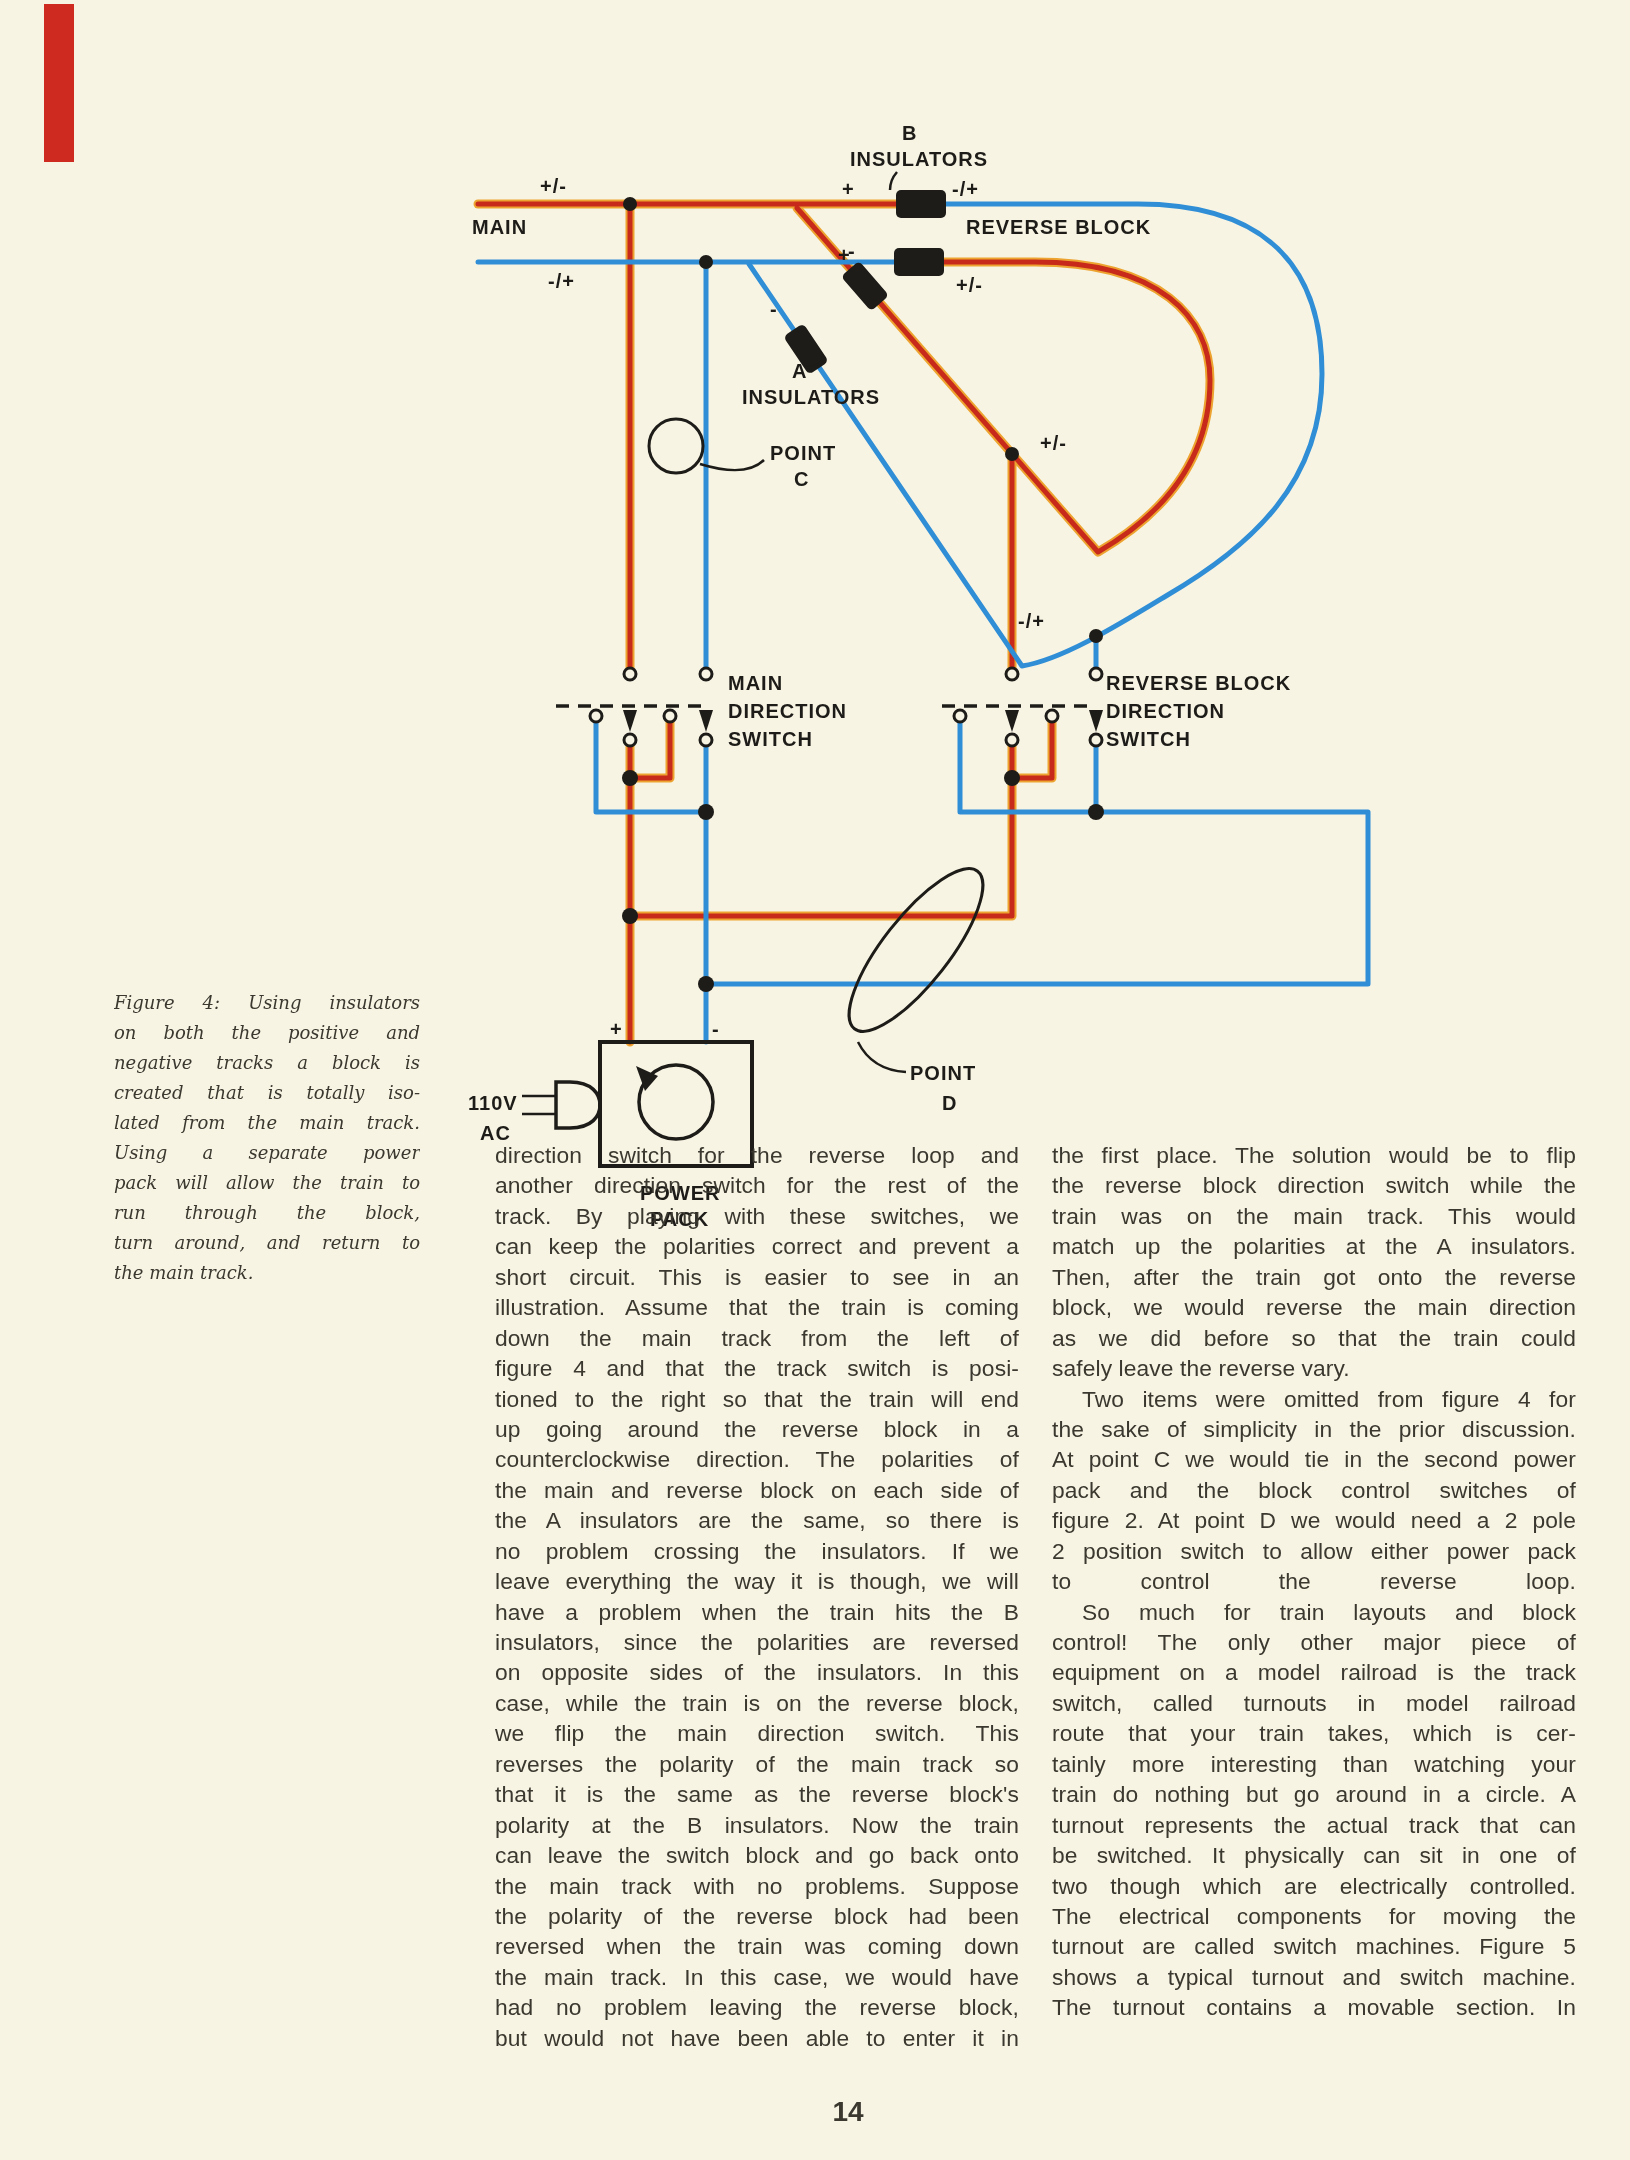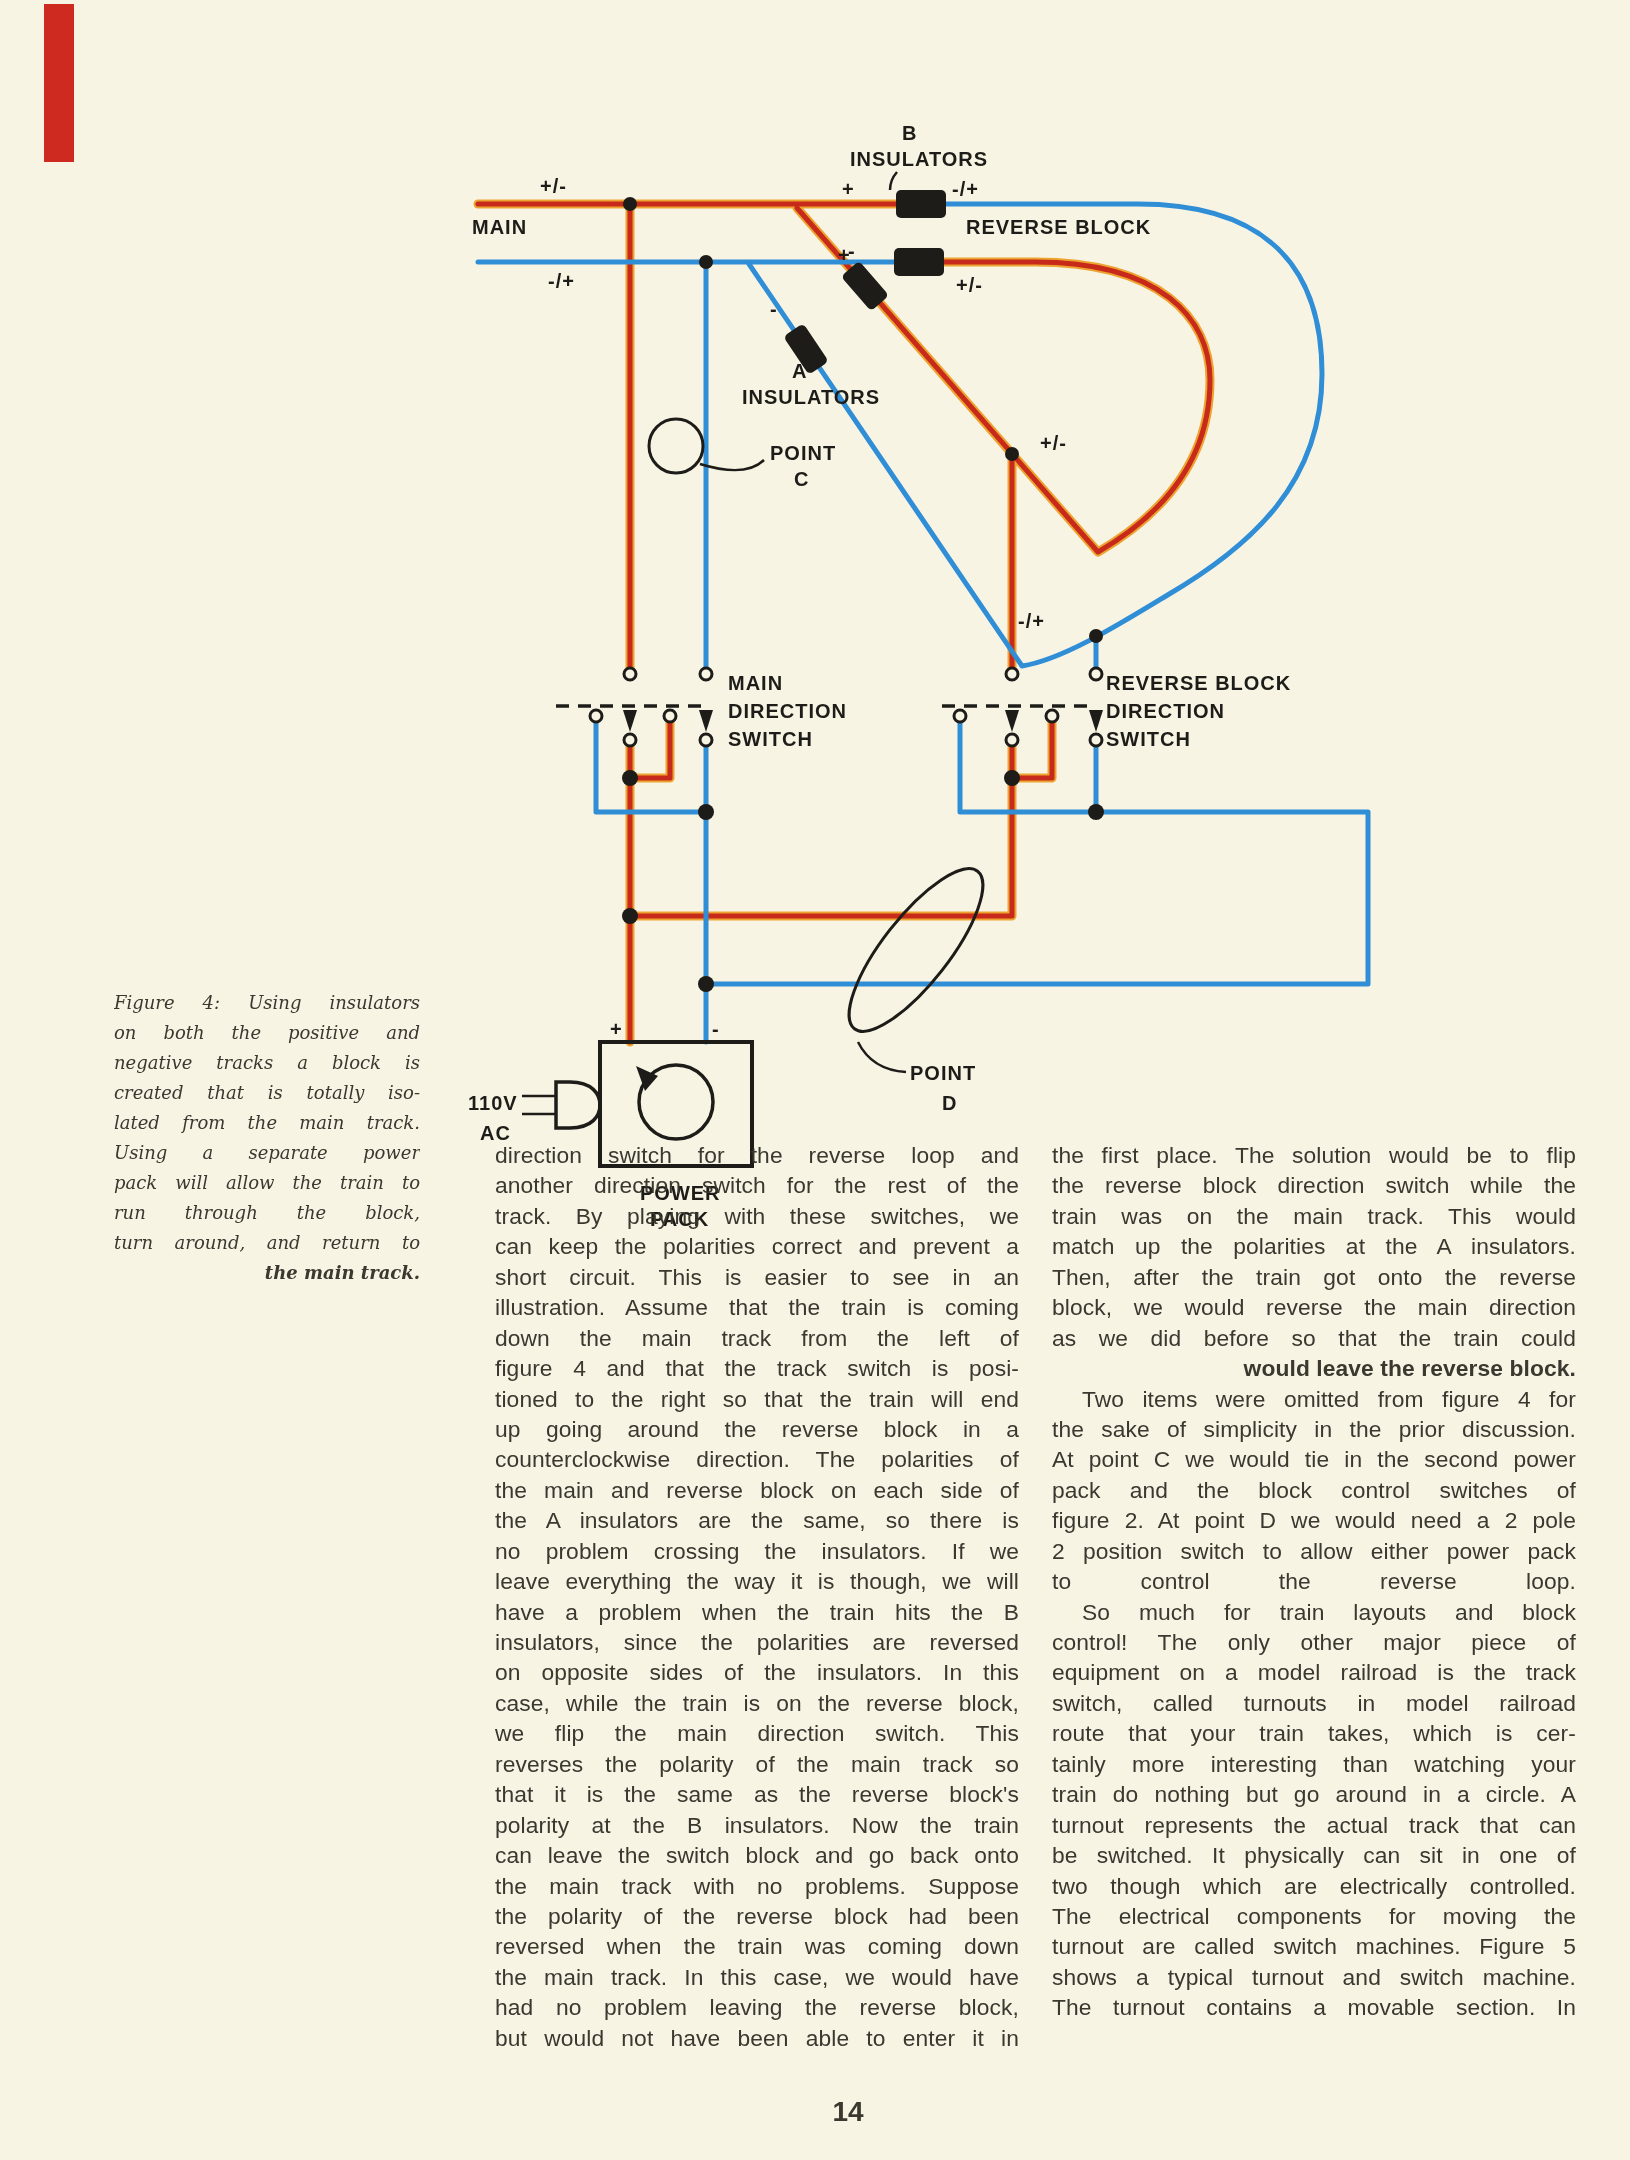--- a/index.html
+++ b/index.html
@@ -16,21 +16,21 @@
   .ins{fill:#1d1c18;}
   .dot{fill:#1d1c18;}
   .term{fill:#f8f4e4;stroke:#1d1c18;stroke-width:3;}
   .arr{fill:#1d1c18;}
   .box{fill:none;stroke:#1d1c18;stroke-width:4;}
   .dlbl{font:bold 20px "Liberation Sans",sans-serif;fill:#1d1c18;letter-spacing:1px;}
   .col{position:absolute;width:524px;font-size:22.8px;line-height:30.45px;
        color:#3a382f;letter-spacing:0.1px;}
   .line{height:30.45px;overflow:hidden;text-align:justify;}
   .line::after{content:"";display:inline-block;width:100%;height:0;}
-  .line.nj{text-align:right;font-weight:bold;}
+  .line.nj{text-align:left;}
   .line.nj::after{display:none;}
   .line.ind{text-indent:30px;}
   #caption{position:absolute;left:114px;top:988px;width:306px;
            font-family:"DejaVu Serif","Liberation Serif",serif;font-style:italic;
            font-size:18px;line-height:30px;color:#3a382f;}
   #caption .line{height:30px;}
   #page-num{position:absolute;left:818px;top:2096px;width:60px;text-align:center;
             font-size:28px;font-weight:bold;color:#3a382f;}
 </style>
 </head>
@@ -220,21 +220,21 @@
     </div>
 
   <div class="col" style="left:1052px;top:1140px;">
       <div class="line">the first place. The solution would be to flip</div>
       <div class="line">the reverse block direction switch while the</div>
       <div class="line">train was on the main track. This would</div>
       <div class="line">match up the polarities at the A insulators.</div>
       <div class="line">Then, after the train got onto the reverse</div>
       <div class="line">block, we would reverse the main direction</div>
       <div class="line">as we did before so that the train could</div>
-      <div class="line nj">would leave the reverse block.</div>
+      <div class="line nj">safely leave the reverse vary.</div>
       <div class="line ind">Two items were omitted from figure 4 for</div>
       <div class="line">the sake of simplicity in the prior discussion.</div>
       <div class="line">At point C we would tie in the second power</div>
       <div class="line">pack and the block control switches of</div>
       <div class="line">figure 2. At point D we would need a 2 pole</div>
       <div class="line">2 position switch to allow either power pack</div>
       <div class="line">to control the reverse loop.</div>
       <div class="line ind">So much for train layouts and block</div>
       <div class="line">control! The only other major piece of</div>
       <div class="line">equipment on a model railroad is the track</div>

